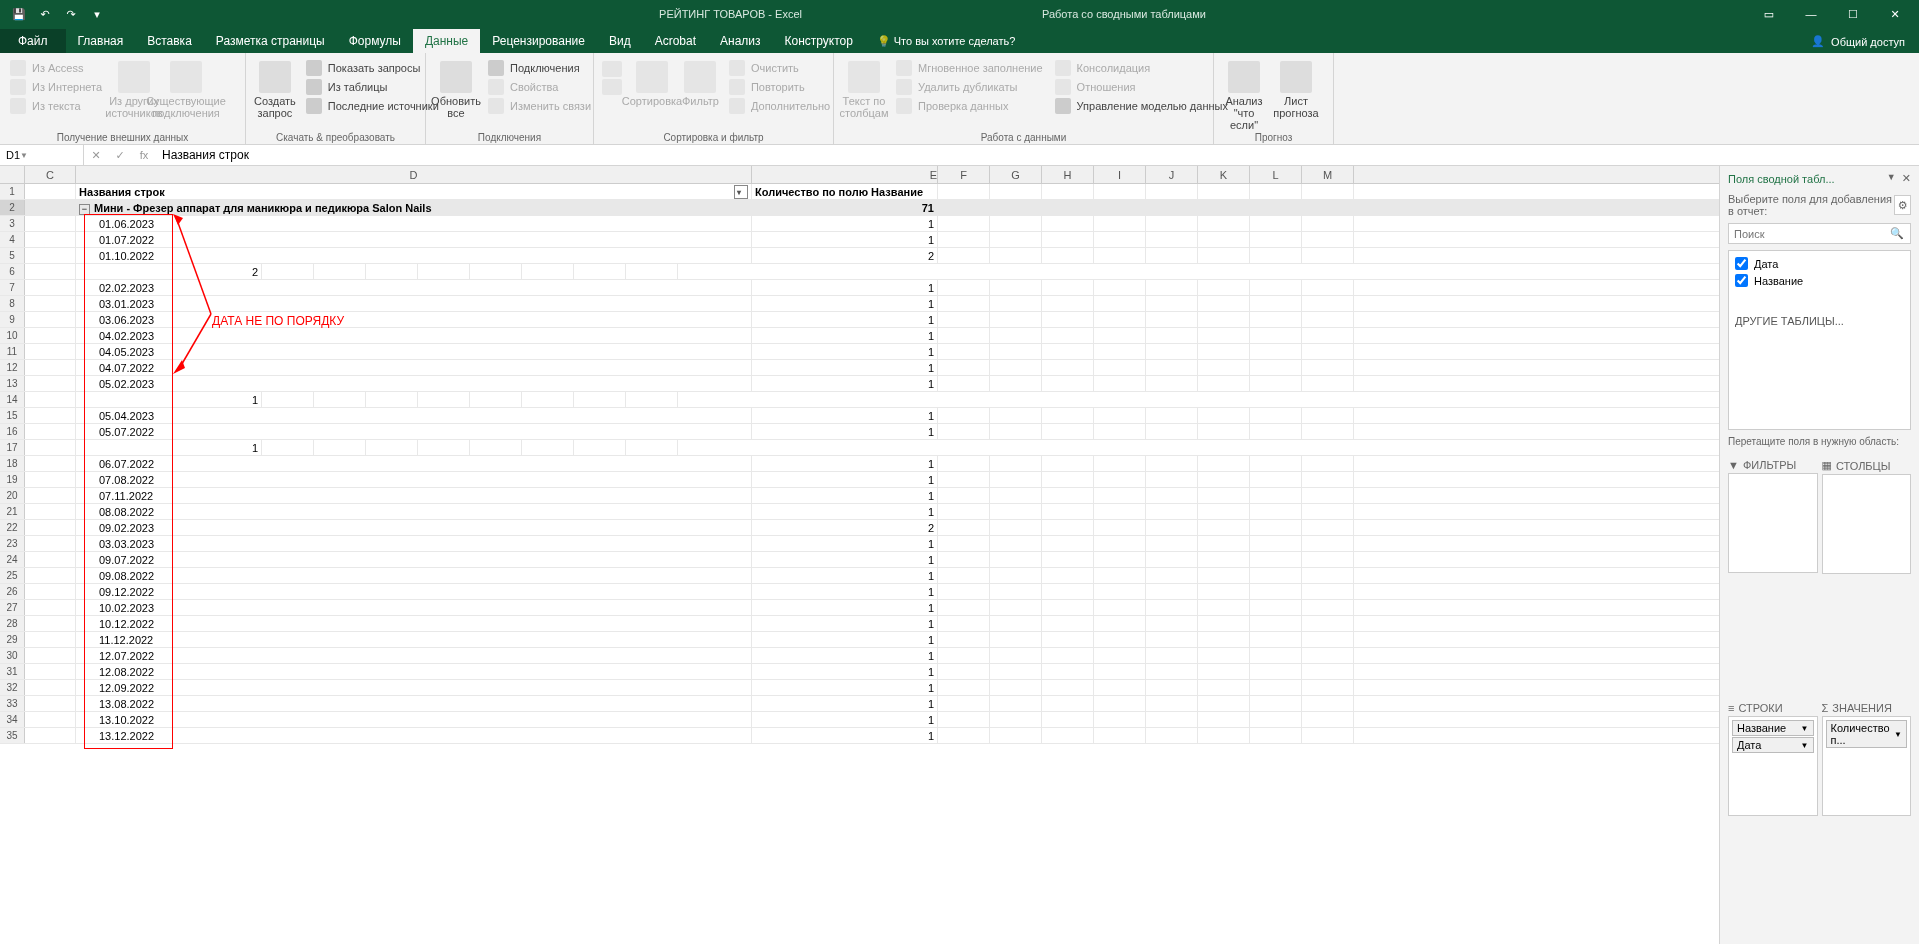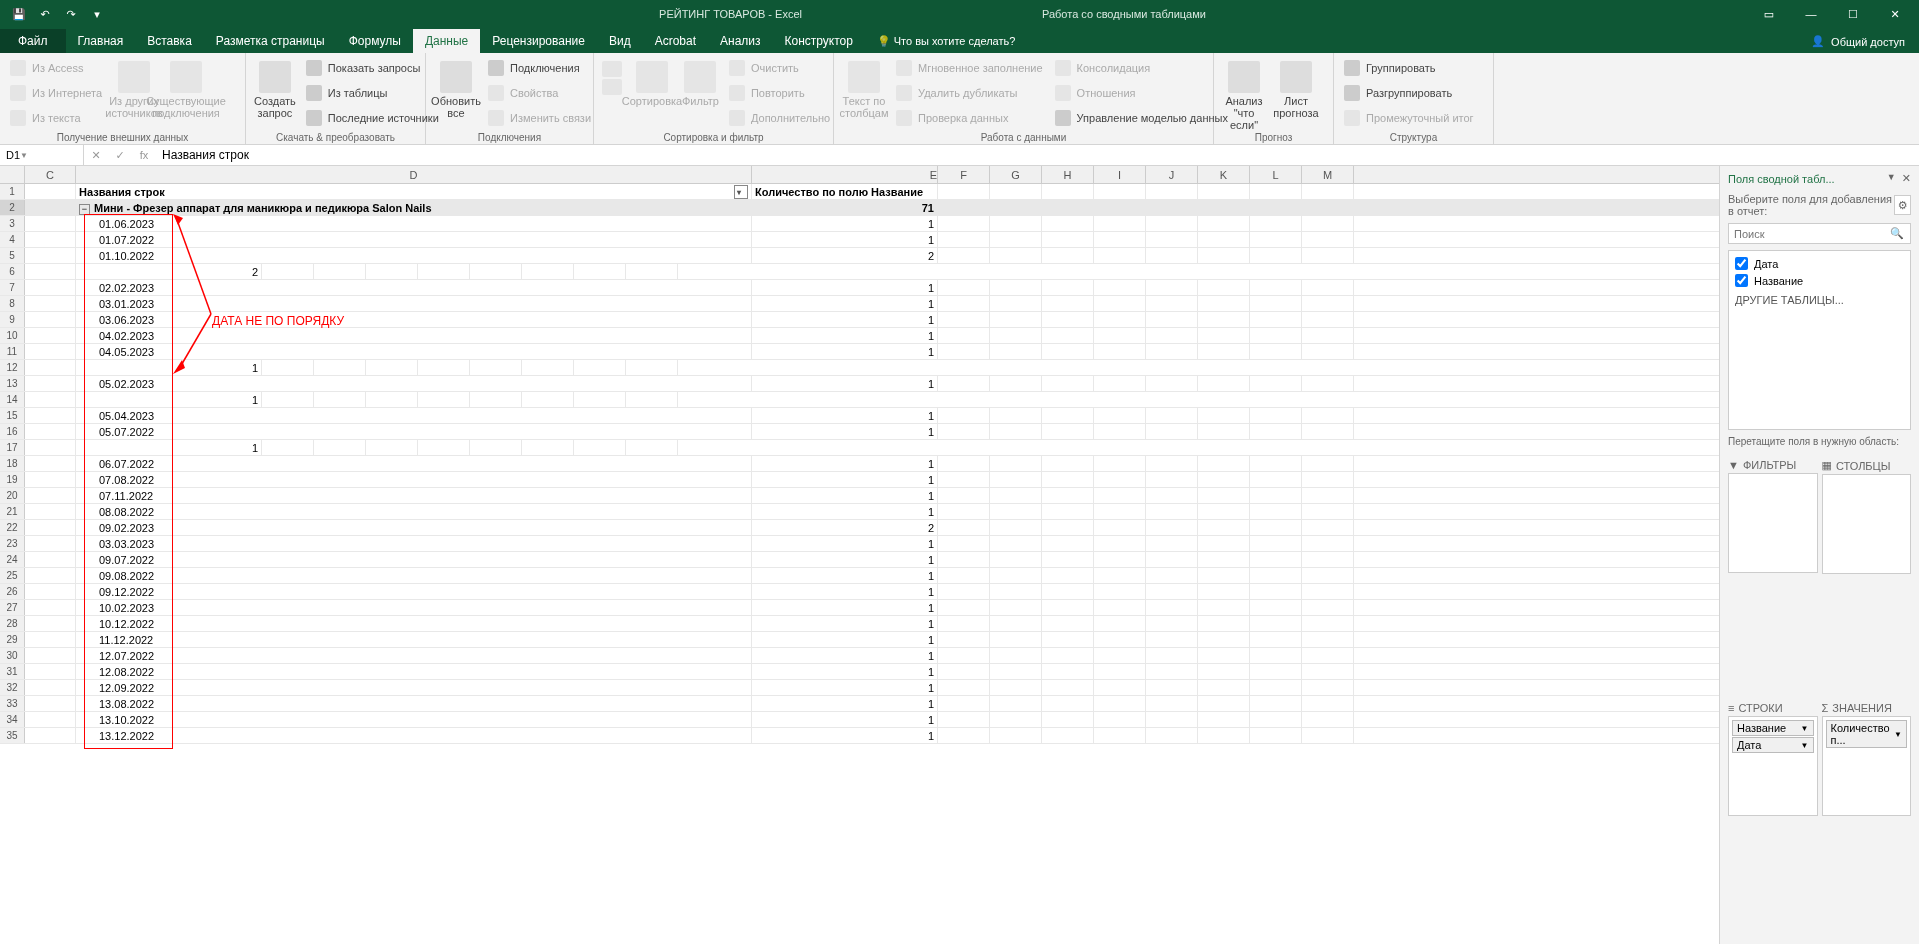--- a/index.html
+++ b/index.html
@@ -14,21 +14,21 @@
 .rtab{padding:5px 12px;color:#fff;font-size:12px;cursor:pointer}
 .rtab.active{background:#f3f3f3;color:#217346}
 .rtab.file{background:#0a4028;padding:5px 18px}
 .share-btn{margin-left:auto;color:#fff;padding:5px 14px;display:flex;align-items:center;gap:6px}
 .ribbon{height:92px;background:#f3f3f3;border-bottom:1px solid #d4d4d4;display:flex}
 .rgroup{border-right:1px solid #d4d4d4;padding:2px 6px;display:flex;flex-direction:column;position:relative}
 .rgroup-label{position:absolute;bottom:1px;left:0;right:0;text-align:center;color:#666;font-size:10px}
 .rgroup-body{flex:1;display:flex;gap:4px;align-items:flex-start;padding-top:4px}
 .big-btn{width:48px;display:flex;flex-direction:column;align-items:center;gap:2px;color:#444;text-align:center;line-height:1.1;padding:2px}
 .big-btn .ico{width:32px;height:32px;background:#ddd;border-radius:2px}
-.sm-list{display:flex;flex-direction:column;gap:7px}
+.sm-list{display:flex;flex-direction:column;gap:1px}
 .sm-btn{display:flex;align-items:center;gap:6px;color:#444;padding:1px 4px;white-space:nowrap}
 .sm-btn .sico{width:16px;height:16px;background:#ccc;border-radius:2px;flex-shrink:0}
 .disabled{color:#aaa}
 .disabled .sico,.disabled .ico{background:#e5e5e5}
 .formula-bar{height:21px;border-bottom:1px solid #d4d4d4;display:flex;align-items:stretch;background:#fff}
 .name-box{width:84px;border-right:1px solid #d4d4d4;padding:2px 6px;display:flex;align-items:center;justify-content:flex-start}
 .fx-area{display:flex;align-items:center;padding:0 4px;gap:8px;flex:1}
 .fx-btn{color:#999;width:16px;text-align:center}
 .fx-input{flex:1;border:none;outline:none;font-size:12px;padding:2px}
 .grid-area{position:absolute;top:166px;left:0;right:0;bottom:0;display:flex}
@@ -256,39 +256,20 @@
           <div class="ico"></div>
           <span>Анализ "что если"</span>
         </div>
       <div class="big-btn">
           <div class="ico"></div>
           <span>Лист прогноза</span>
         </div>
     </div>
     <div class="rgroup-label">Прогноз</div>
   </div>
-  <div class="rgroup" style="width:160px">
-    <div class="rgroup-body">
-      <div class="sm-list">
-        <div class="sm-btn">
-            <span class="sico"></span>
-            <span>Группировать</span>
-          </div>
-        <div class="sm-btn">
-            <span class="sico"></span>
-            <span>Разгруппировать</span>
-          </div>
-        <div class="sm-btn disabled">
-            <span class="sico"></span>
-            <span>Промежуточный итог</span>
-          </div>
-      </div>
-    </div>
-    <div class="rgroup-label">Структура</div>
-  </div>
 </div>
 
 <div class="formula-bar">
   <div class="name-box">
       <span>D1</span>
       <span style="color:#888;font-size:8px">▼</span>
     </div>
   <div class="fx-area">
     <span class="fx-btn">✕</span>
     <span class="fx-btn">✓</span>
@@ -465,20 +446,21 @@
   <div class="cell cX"></div>
   <div class="cell cX"></div>
   <div class="cell cX"></div>
   <div class="cell cX"></div>
   <div class="cell cX"></div>
   <div class="cell cX"></div>
         </div>
         <div class="row">
           <div class="rh">12</div>
   <div class="cell cC"></div>
+  <div class="cell cD "><span style="padding-left:20px">04.07.2022</span></div>
   <div class="cell cE ">1</div>
   <div class="cell cX"></div>
   <div class="cell cX"></div>
   <div class="cell cX"></div>
   <div class="cell cX"></div>
   <div class="cell cX"></div>
   <div class="cell cX"></div>
   <div class="cell cX"></div>
   <div class="cell cX"></div>
         </div>
@@ -832,21 +814,21 @@
     </div>
     <div class="field-list">
       <div class="field-item">
           <input type="checkbox" checked="" style="">
           <span>Дата</span>
         </div>
       <div class="field-item">
           <input type="checkbox" checked="" style="">
           <span>Название</span>
         </div>
-      <div class="field-item" style="margin-top:3px;color:#555">ДРУГИЕ ТАБЛИЦЫ...</div>
+      <div class="field-item" style="margin-top:24px;color:#555">ДРУГИЕ ТАБЛИЦЫ...</div>
     </div>
     <div style="padding:4px 8px;color:#666;font-size:10px">Перетащите поля в нужную область:</div>
     <div class="areas">
       <div>
         <div class="area-hdr">
             <span>▼</span>
             <span>ФИЛЬТРЫ</span>
           </div>
         <div class="area-box"></div>
       </div>

